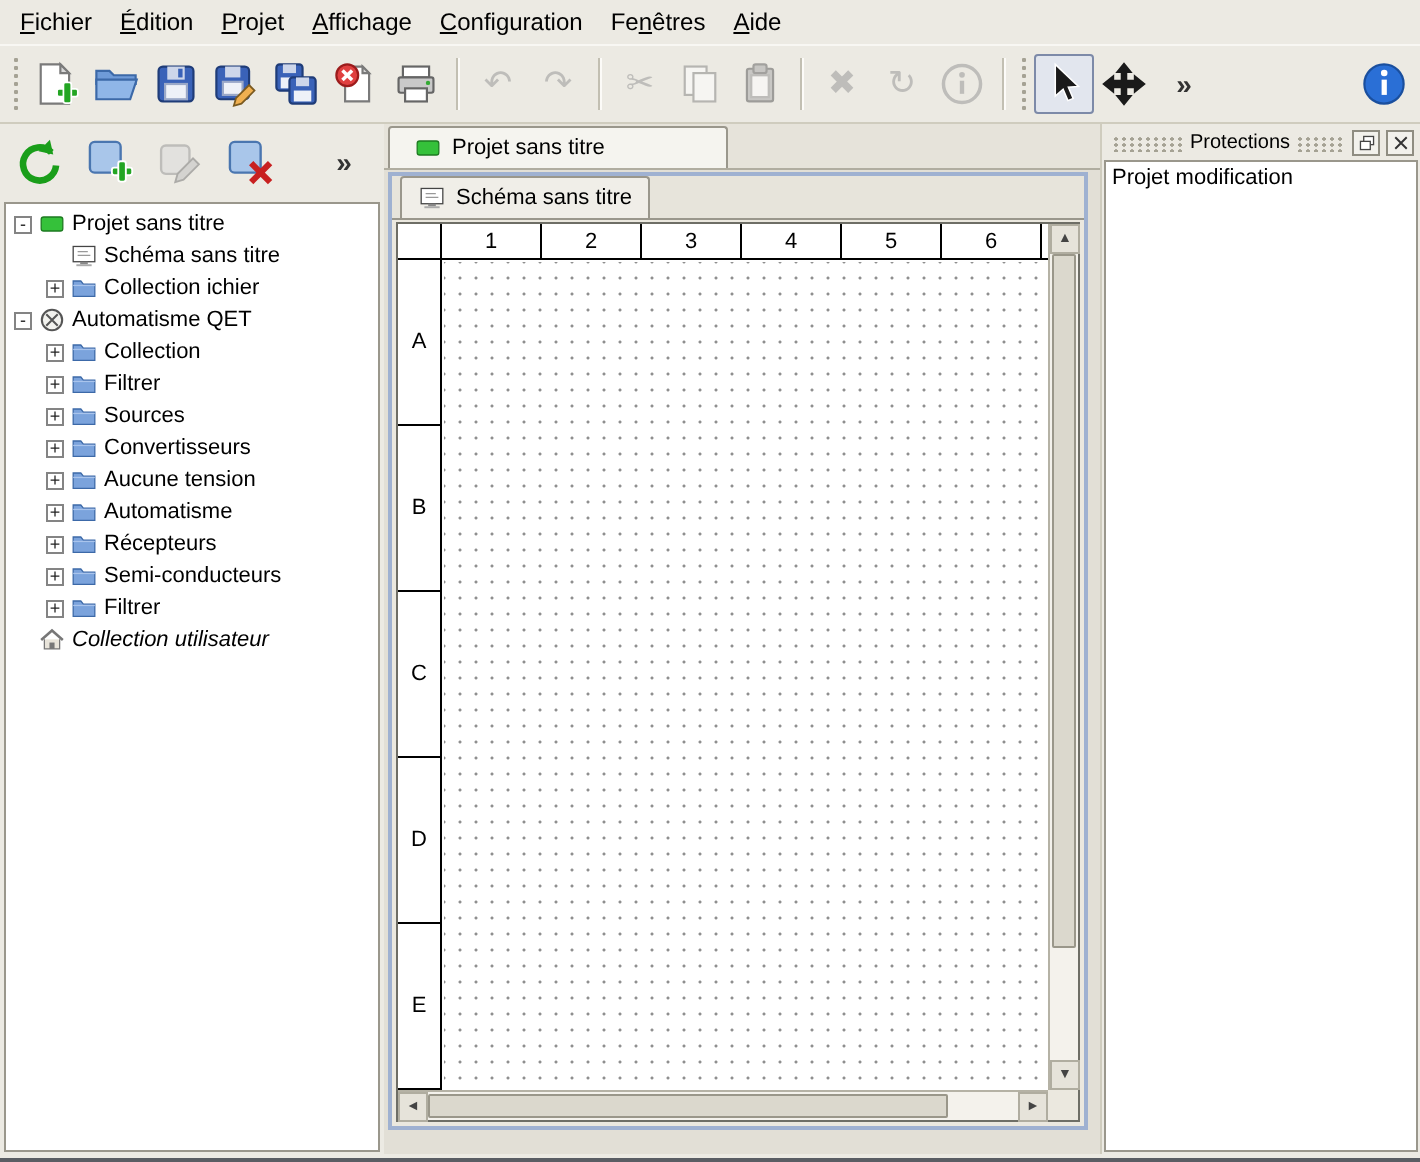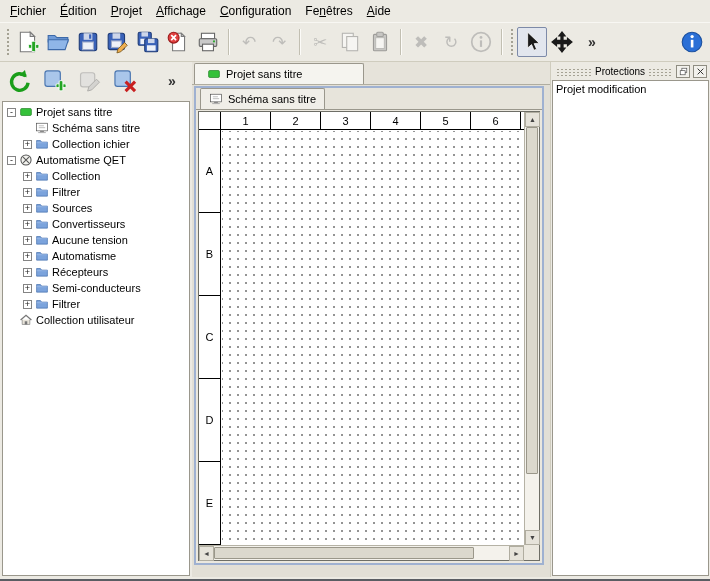--- a/index.html
+++ b/index.html
@@ -424,21 +424,21 @@
           <div class="tree-row" style="padding-left: 20px;">
             <span class="expander">+</span>
             <span class="icon tree-icon">
               <svg viewBox="0 0 22 22">
                 <path d="M2.5 5.5h6l2 2.5h9v9.5h-17z" fill="#7ba3dc" stroke="#3c69a8"></path>
                 <path d="M2.5 9h17" stroke="#a9c4ec"></path>
               </svg>
             </span>
             <span>Filtrer</span>
           </div>
-          <div class="tree-row" style="padding-left: 4px;">
+          <div class="tree-row" style="padding-left: 4px; font-style: italic;">
             <span class="expander-space"></span>
             <span class="icon tree-icon">
               <svg viewBox="0 0 22 22">
                 <path d="M2.5 11L11 3.5 19.5 11" fill="none" stroke="#777" stroke-width="2"></path>
                 <path d="M5 10.5V18h12v-7.5" fill="#e8e4da" stroke="#777"></path>
                 <rect x="9" y="13" width="4" height="5" fill="#777"></rect>
               </svg>
             </span>
             <span>Collection utilisateur</span>
           </div>

